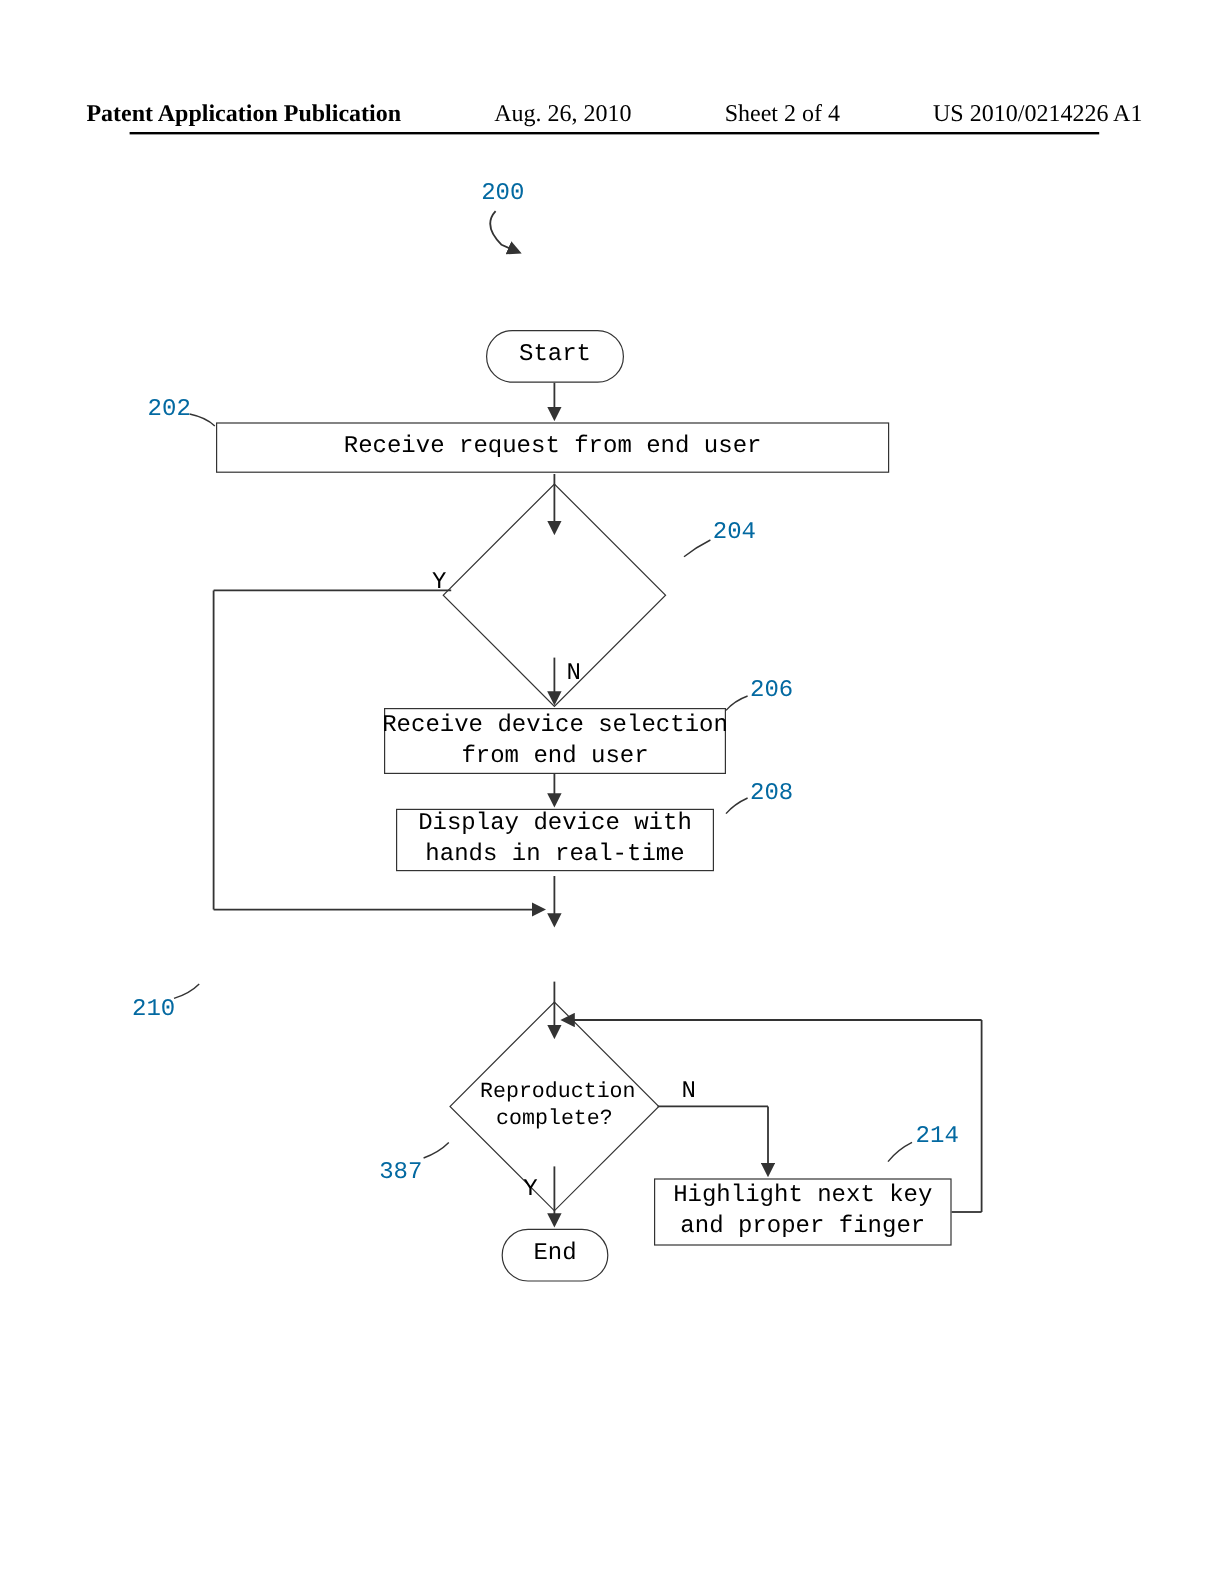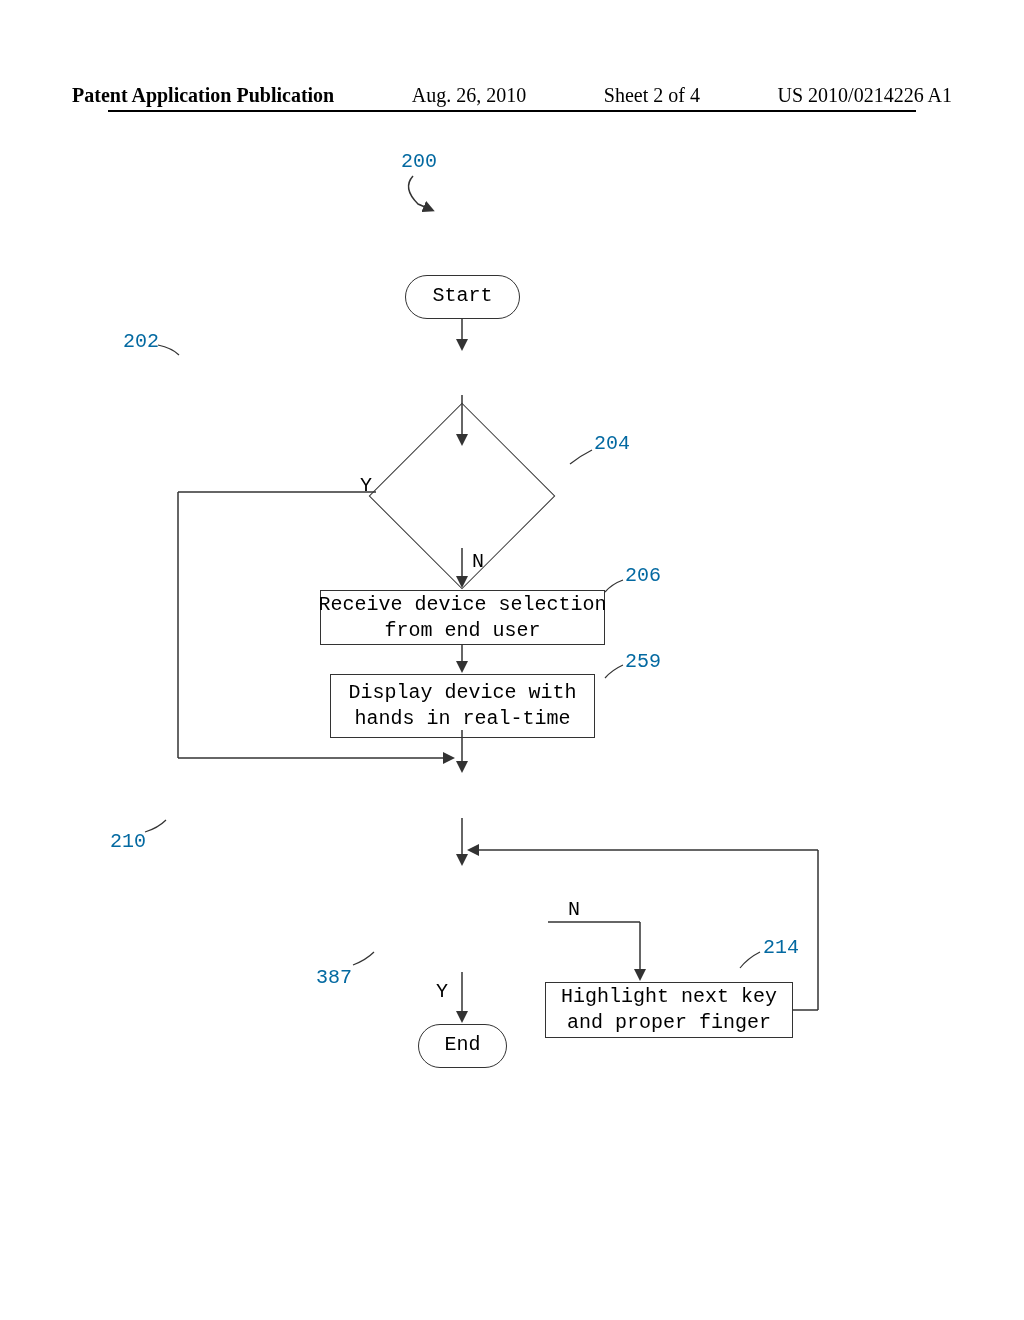--- a/index.html
+++ b/index.html
@@ -163,43 +163,51 @@
     <path d="M 353 835 Q 366 830 374 822" stroke="#333" stroke-width="1.2" fill="none"></path>
 
     <path d="M 760 822 Q 748 828 740 838" stroke="#333" stroke-width="1.2" fill="none"></path>
   </svg>
 
   <div class="terminal" style="left:405px; top:145px; width:115px;">
     <span>Start</span>
   </div>
 
   <div class="ref-label" style="left:123px; top:200px;">202</div>
+  <div class="process" style="left:180px; top:222px; width:561px; height:42px;">
+    <span>Receive request from end user</span>
+  </div>
 
   <div class="ref-label" style="left:594px; top:302px;">204</div>
   <div class="diamond-wrap" style="left:396px; top:300px; width:132px; height:132px;">
     <div class="diamond"></div>
   </div>
   <div class="edge-label" style="left:360px; top:344px;">Y</div>
   <div class="edge-label" style="left:472px; top:420px;">N</div>
 
   <div class="ref-label" style="left:625px; top:434px;text-align:center;">206</div>
   <div class="process" style="left:320px; top:460px; width:285px; height:55px;">
     <span style="white-space:pre;"><span>Receive device selection
 from end user</span></span>
   </div>
 
-  <div class="ref-label" style="left:625px; top:520px;">259</div>
-  <div class="process" style="left:330px; top:544px; width:265px; height:64px;">
+  <div class="ref-label" style="left:625px; top:520px;">208</div>
+  <div class="process" style="left:330px; top:544px; width:265px; height:52px;">
     <span style="white-space:pre;"><span>Display device with
 hands in real-time</span></span>
   </div>
 
   <div class="ref-label" style="left:110px; top:700px;">210</div>
 
   <div class="ref-label" style="left:316px; top:836px;">387</div>
+  <div class="diamond-wrap" style="left:400px; top:730px; width:124px; height:124px;">
+    <div class="diamond"></div>
+    <div class="diamond-text" style="white-space:pre; font-size:18px;"><span>Reproduction
+complete?</span></div>
+  </div>
   <div class="edge-label" style="left:436px; top:850px;">Y</div>
   <div class="edge-label" style="left:568px; top:768px;">N</div>
 
   <div class="ref-label" style="left:763px; top:806px;">214</div>
   <div class="process" style="left:545px; top:852px; width:248px; height:56px;">
     <span style="white-space:pre;"><span>Highlight next key
 and proper finger</span></span>
   </div>
 
   <div class="terminal" style="left:418px; top:894px; width:89px;">

